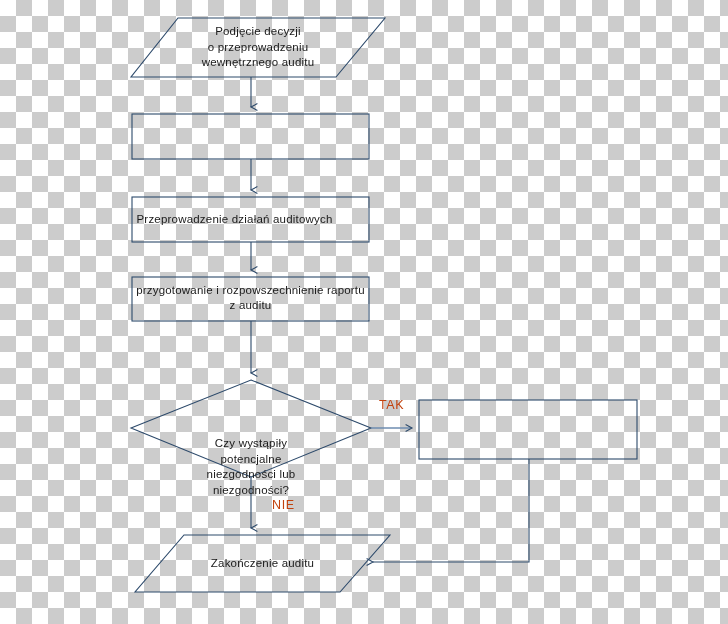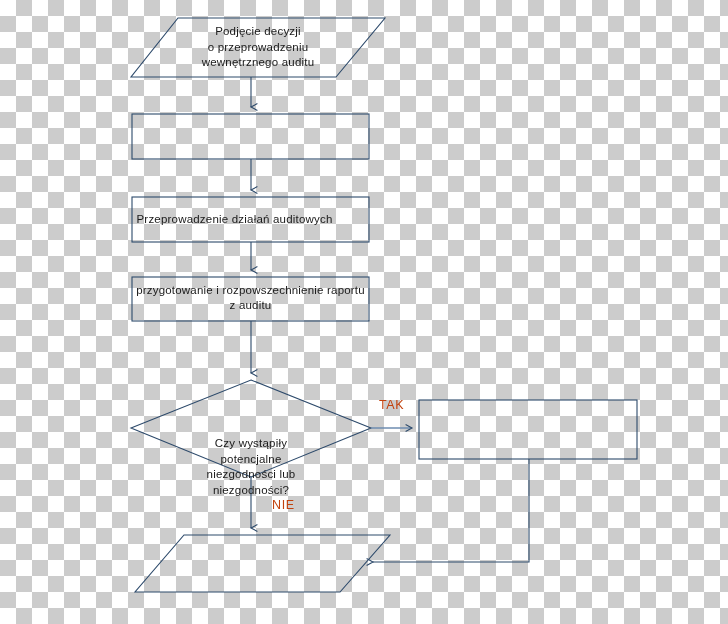--- a/index.html
+++ b/index.html
@@ -110,20 +110,21 @@
 
   <div class="shape-label" style="left:132px; top:277px; width:237px; height:42px;">przygotowanie i rozpowszechnienie raportu
 z auditu</div>
 
   <div class="shape-label" style="left:151px; top:384px; width:200px; height:72px;margin-top:47px;">Czy wystąpiły
 potencjalne
 niezgodności lub
 niezgodności?</div>
 
 
+  <div class="shape-label" style="left:135px; top:535px; width:255px; height:57px;">Zakończenie auditu</div>
 
   <div class="edge-label" style="left:379px; top:398px;">TAK</div>
 
   <div class="edge-label" style="left:272px; top:498px;">NIE</div>
 
   <div class="hit" style="left:131px; top:18px; width:254px; height:59px;"></div>
   <div class="hit" style="left:132px; top:114px; width:237px; height:45px;"></div>
   <div class="hit" style="left:132px; top:197px; width:237px; height:45px;"></div>
   <div class="hit" style="left:132px; top:277px; width:237px; height:44px;"></div>
   <div class="hit" style="left:131px; top:380px; width:240px; height:97px;"></div>

